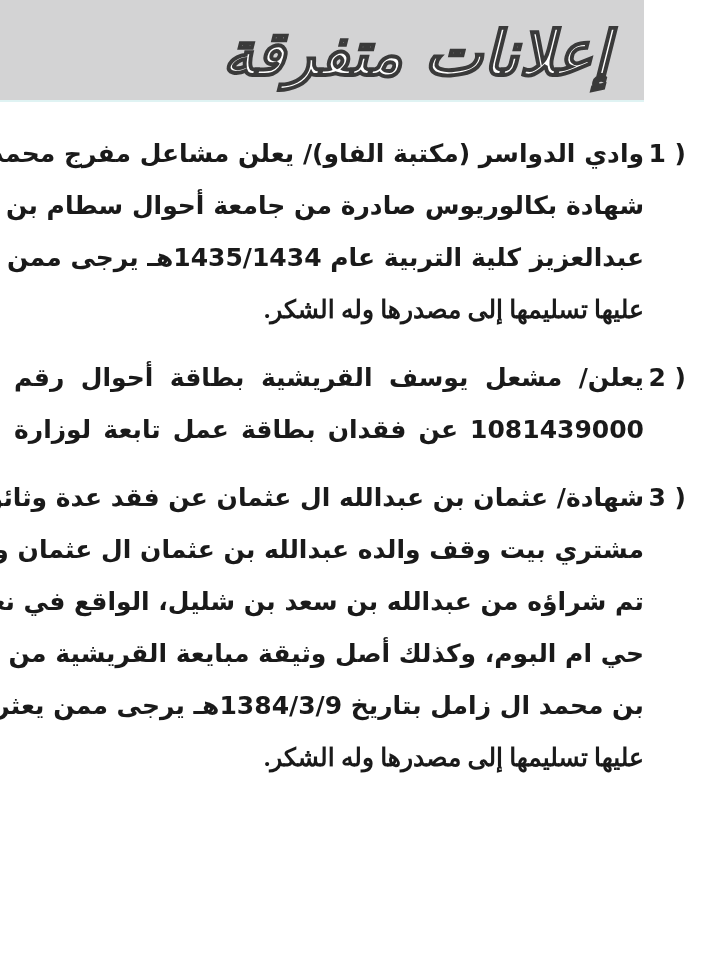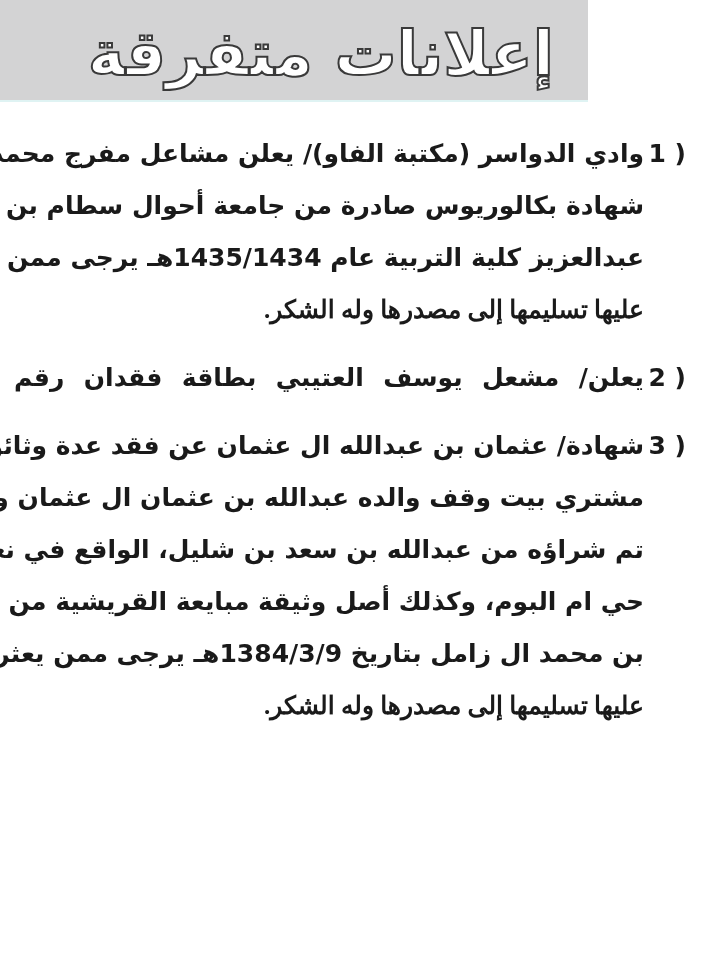--- a/index.html
+++ b/index.html
@@ -11,24 +11,25 @@
       width: 702px;
       height: 963px;
       overflow: hidden;
       position: relative;
       font-family: "DejaVu Sans", sans-serif;
       color: #1a1a1a;
     }
     .header {
       position: absolute;
       left: 0; top: 0;
-      width: 588px;
+      width: 644px;
       height: 100px;
       background: #d3d3d4;
       border-bottom: 2px solid #dff3f3;
+      font-style: italic;
     }
     .header-title {
       position: absolute;
       right: 34px;
       top: 14px;
       font-family: "DejaVu Sans", sans-serif;
       font-weight: bold;
       font-size: 62px;
       line-height: 80px;
       color: #ffffff;
@@ -93,21 +94,22 @@
       <span class="ad-line">وادي الدواسر (مكتبة الفاو)/ يعلن مشاعل مفرج محمد</span>
       <span class="ad-line">شهادة بكالوريوس صادرة من جامعة أحوال سطام بن</span>
       <span class="ad-line">عبدالعزيز كلية التربية عام 1435/1434هـ يرجى ممن يعثر</span>
       <span class="ad-line last">عليها تسليمها إلى مصدرها وله الشكر.</span>
     </div>
   </div>
 
   <div class="ad" id="ad2">
     <div class="ad-num">2 )</div>
     <div class="ad-text">
-      <span class="ad-line">يعلن/ مشعل يوسف العتيبي بطاقة فقدان رقم</span>
+      <span class="ad-line">يعلن/ مشعل يوسف القريشية بطاقة أحوال رقم</span>
+      <span class="ad-line">1081439000 عن فقدان بطاقة عمل تابعة لوزارة</span>
     </div>
   </div>
 
   <div class="ad" id="ad3">
     <div class="ad-num">3 )</div>
     <div class="ad-text">
       <span class="ad-line">شهادة/ عثمان بن عبدالله ال عثمان عن فقد عدة وثائق</span>
       <span class="ad-line">مشتري بيت وقف والده عبدالله بن عثمان ال عثمان والذي</span>
       <span class="ad-line">تم شراؤه من عبدالله بن سعد بن شليل، الواقع في نعام</span>
       <span class="ad-line">حي ام البوم، وكذلك أصل وثيقة مبايعة القريشية من راشد</span>

